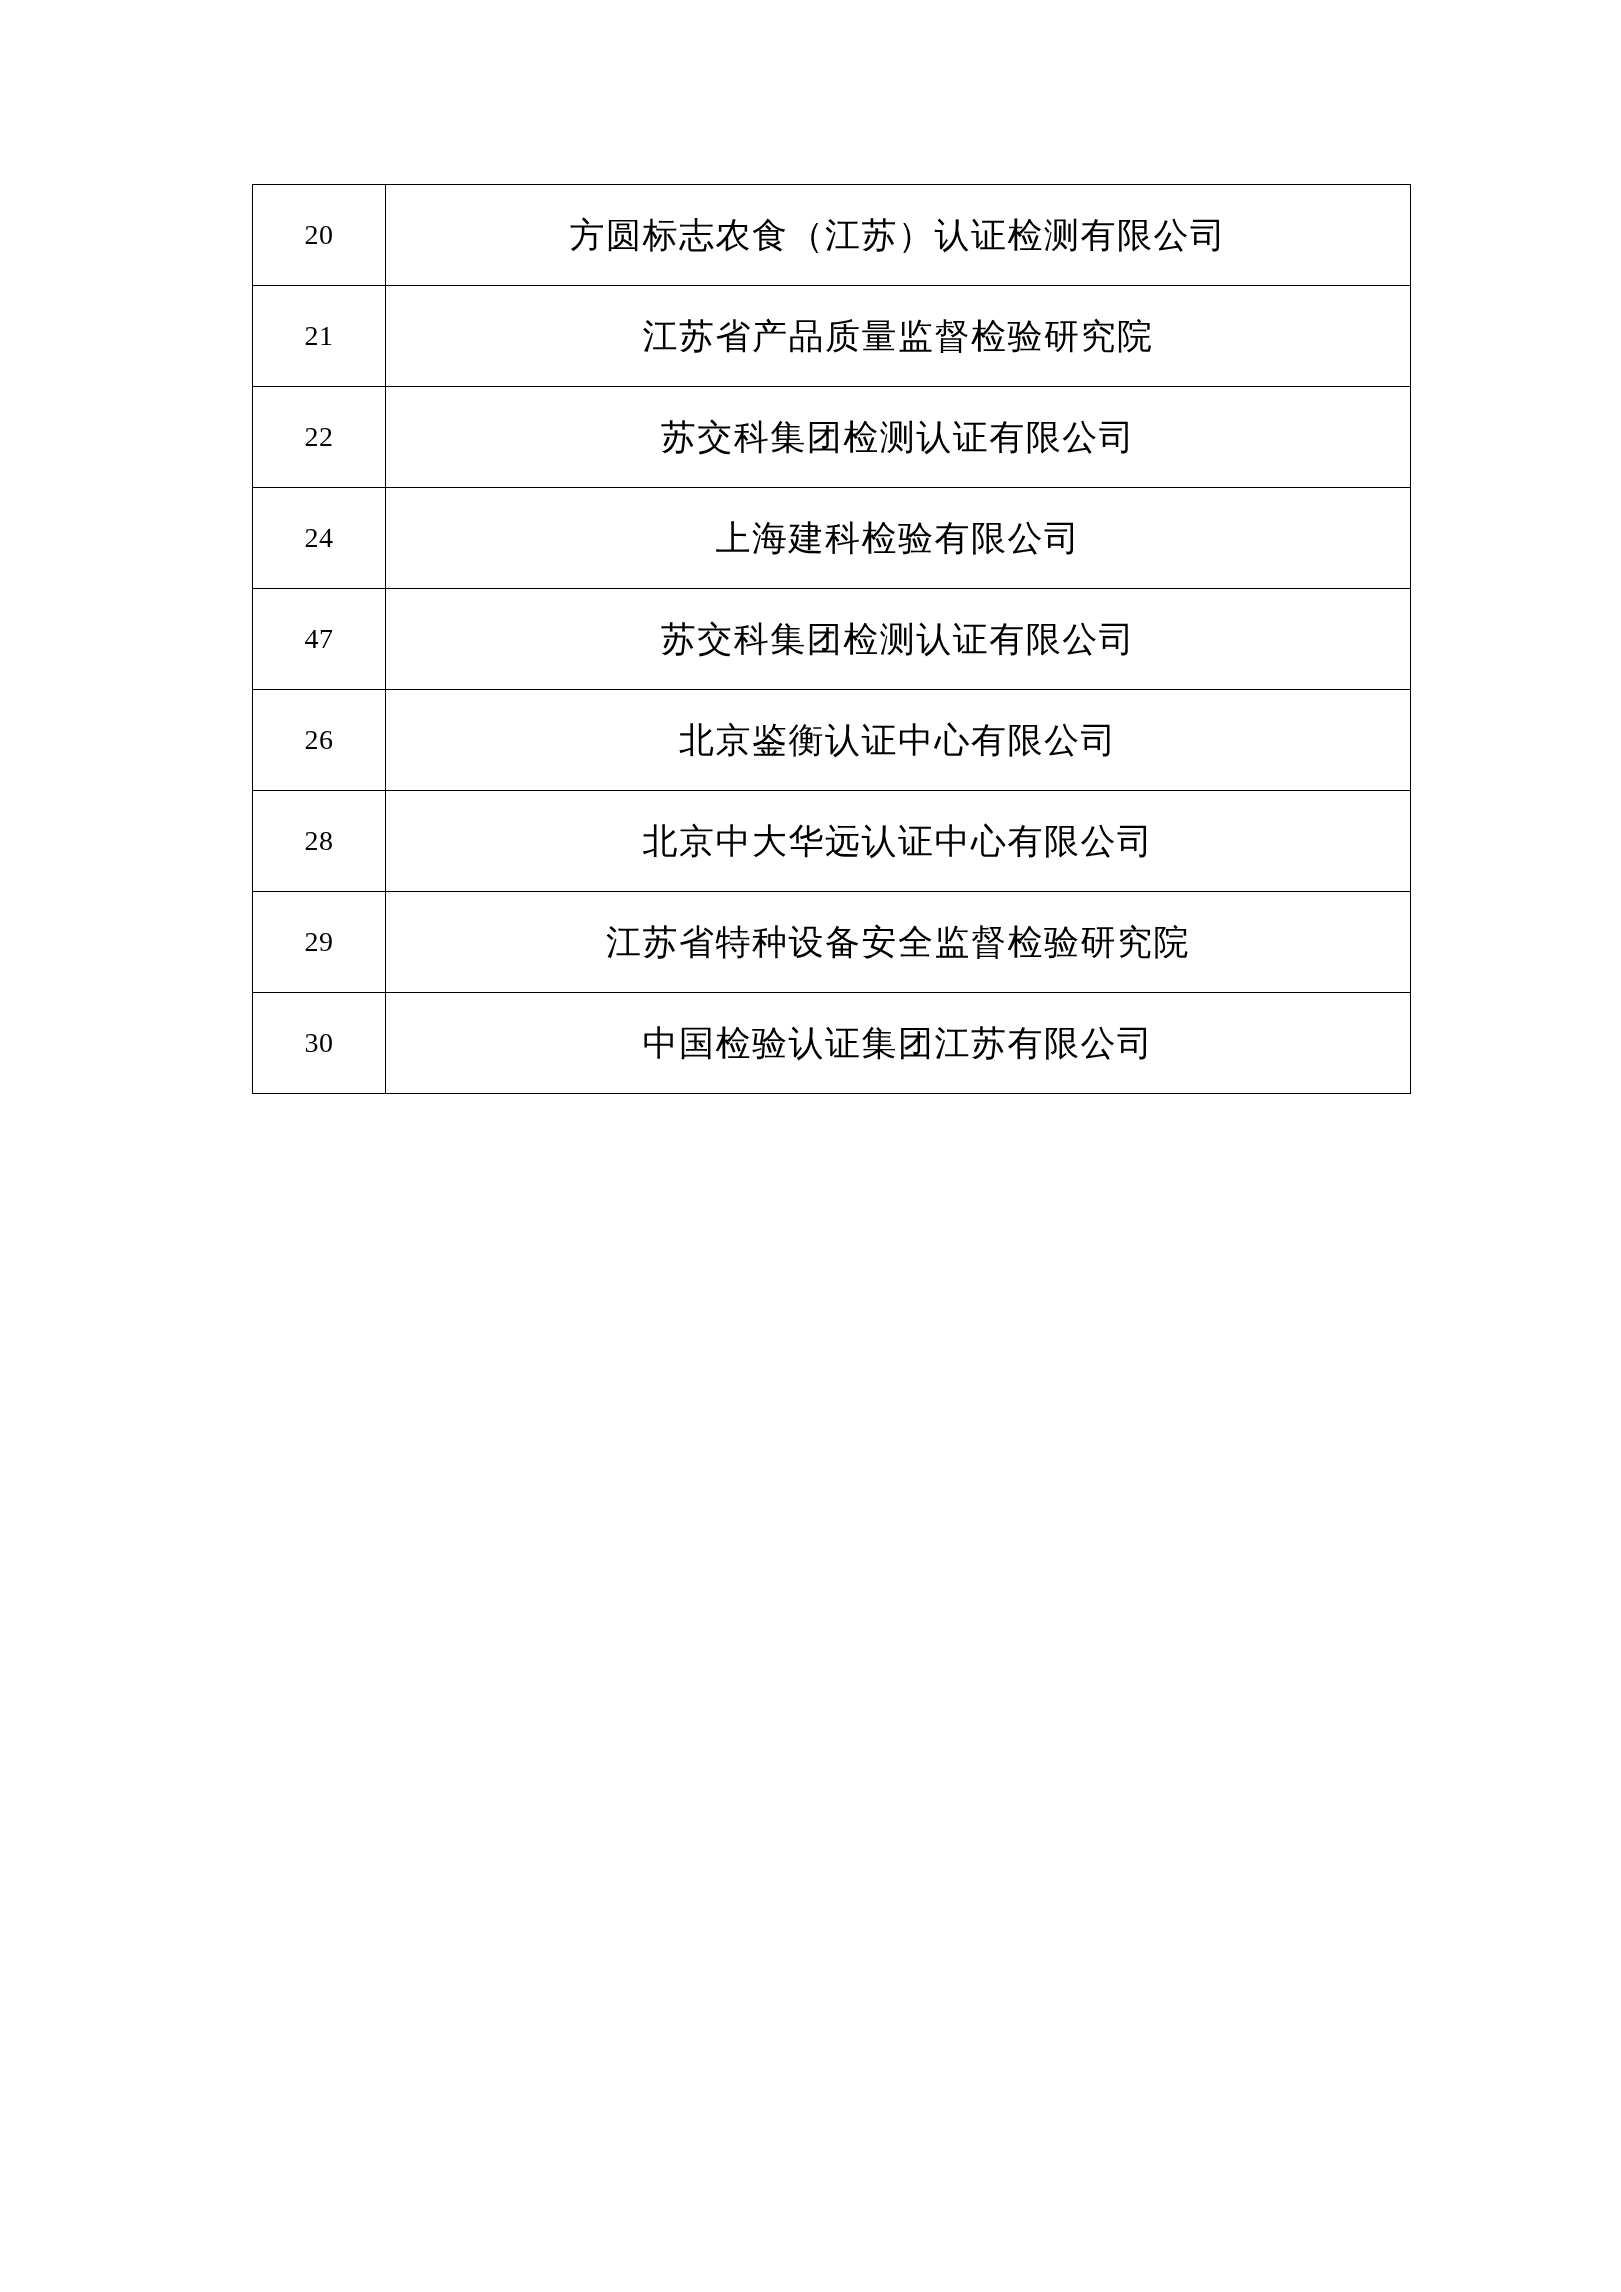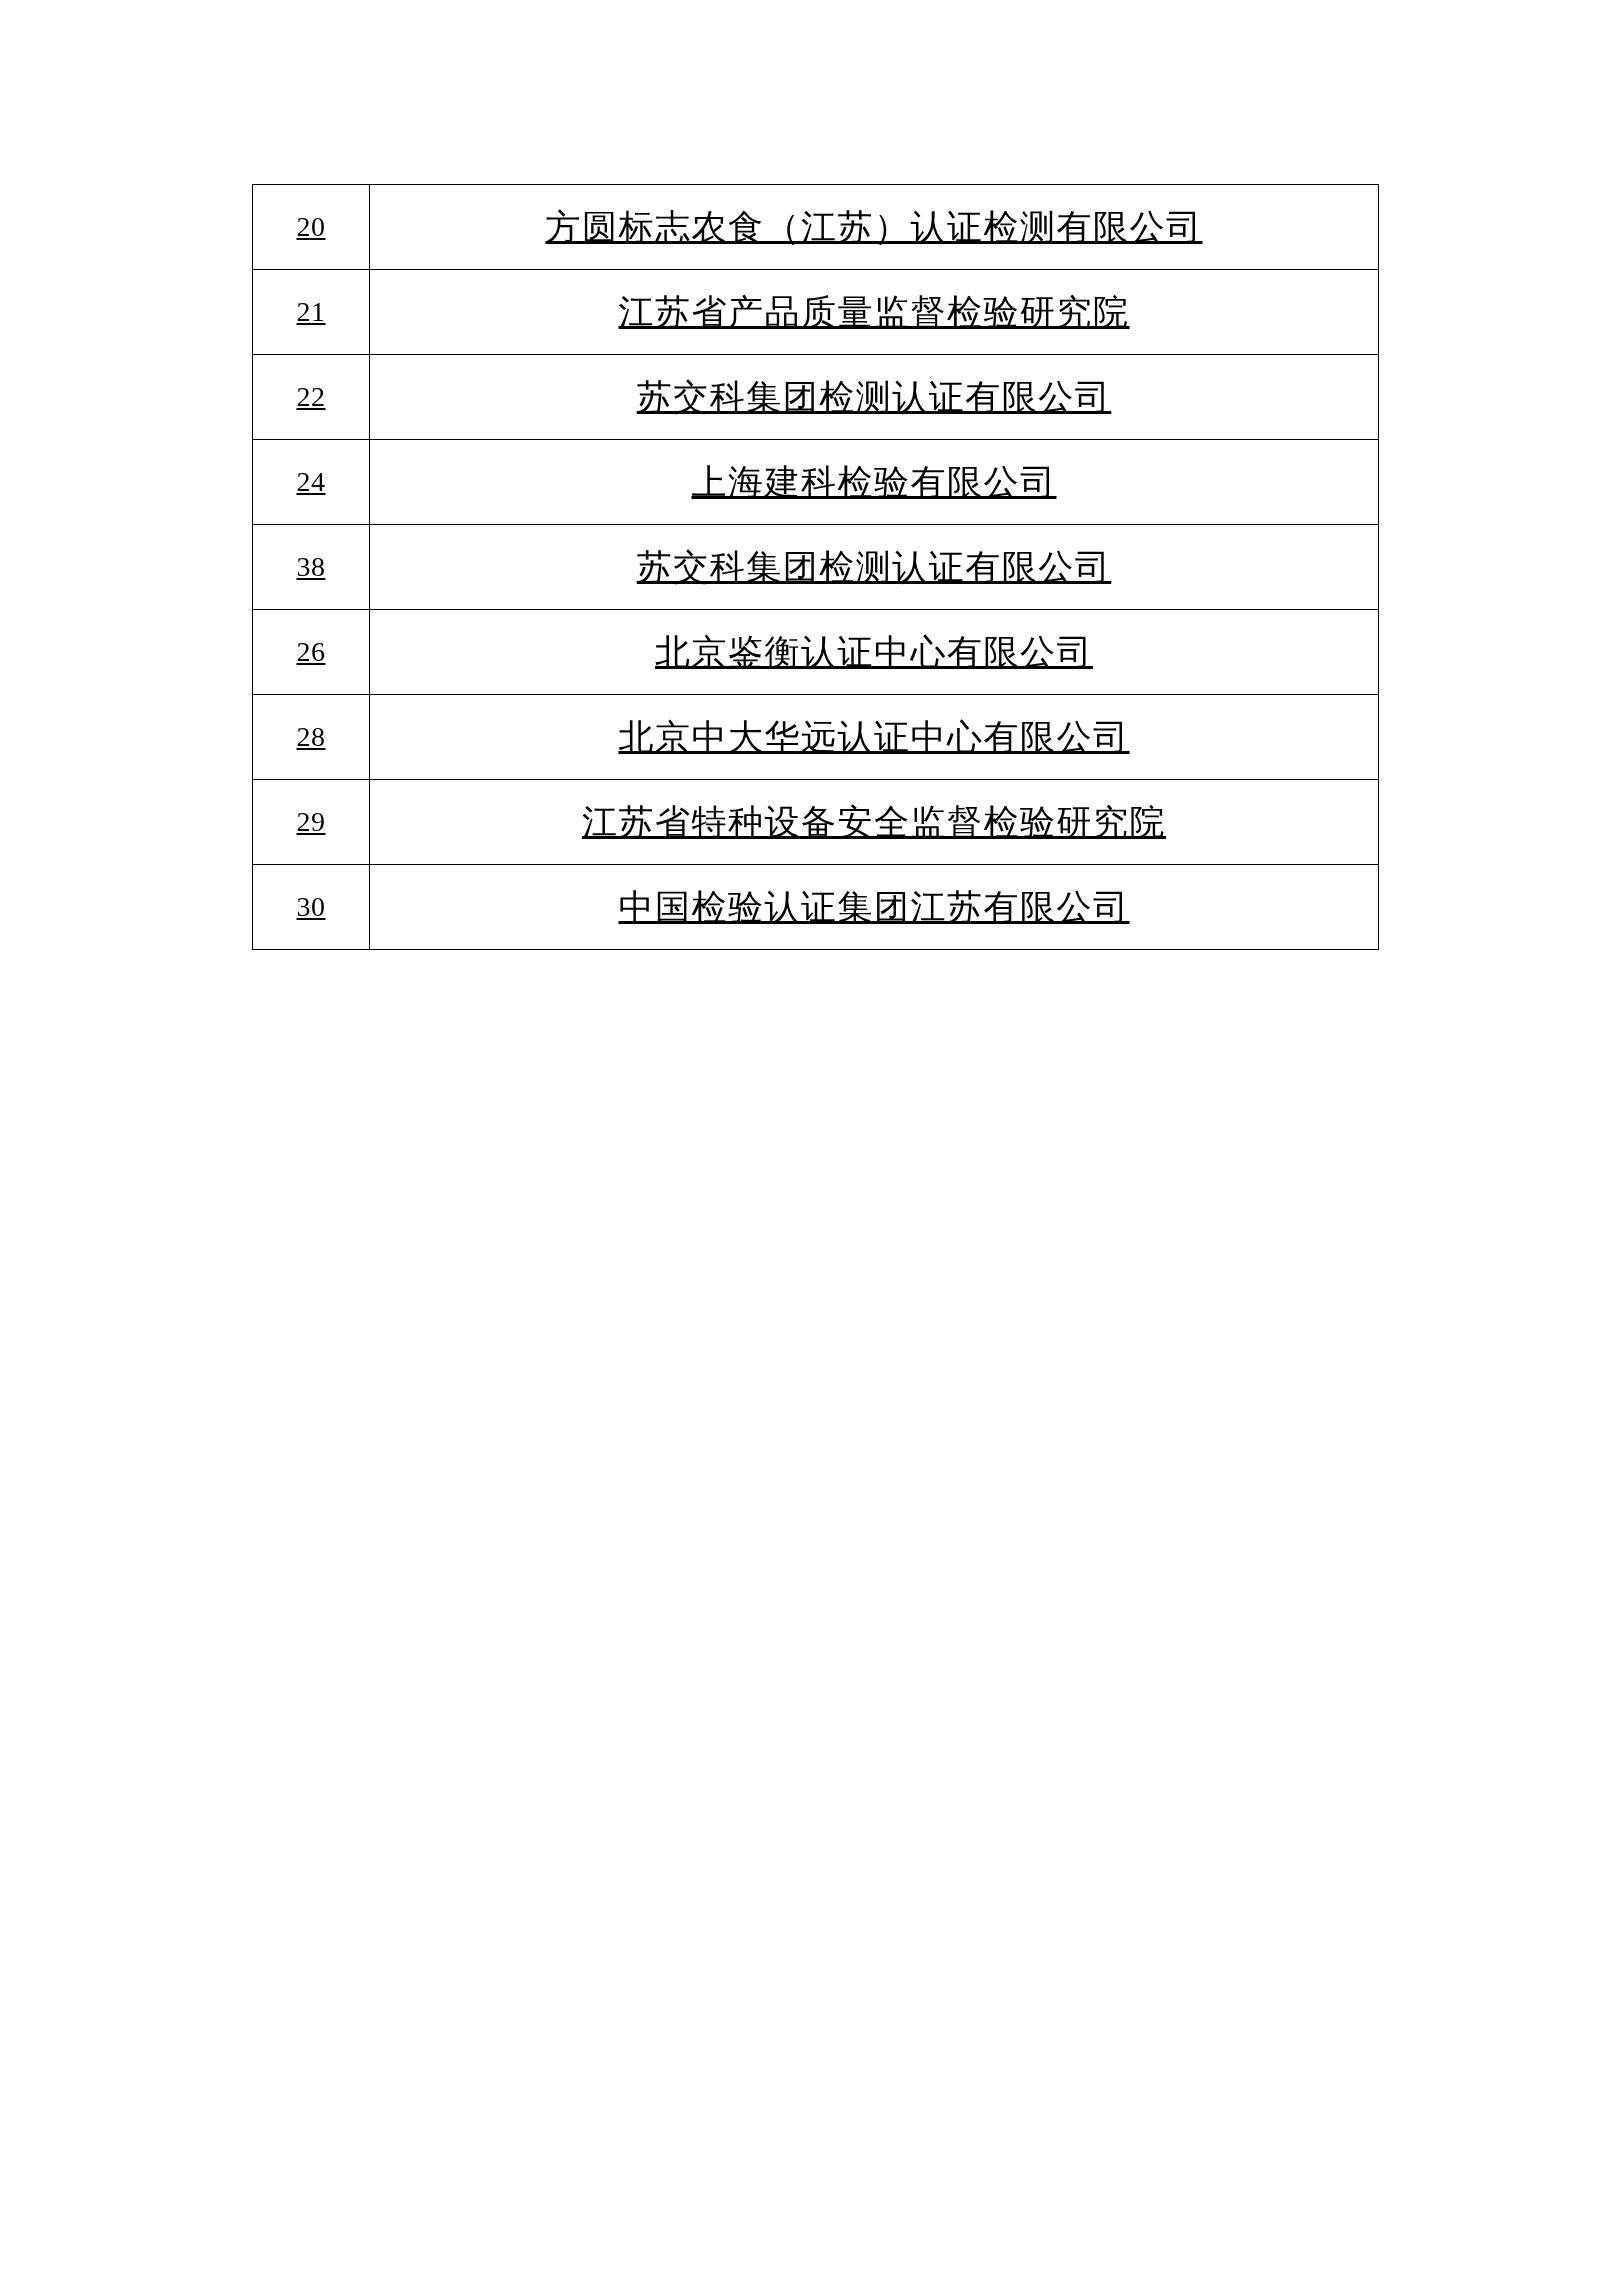--- a/index.html
+++ b/index.html
@@ -29,22 +29,21 @@
   table.doc-table {
     border-collapse: collapse;
     width: 100%;
     table-layout: fixed;
   }
   table.doc-table td {
     border: 1.5px solid #000000;
     height: 84px;
     vertical-align: middle;
     text-align: center;
-    padding: 0;
-    text-decoration: underline;
+    padding: 8px;
   }
   td.col-index {
     width: 116px;
     font-size: 28px;
     font-family: "Liberation Serif", "DejaVu Serif", serif;
     letter-spacing: 0.5px;
   }
   td.col-name {
     width: 1008px;
     font-size: 35px;
@@ -91,21 +90,21 @@
         <tr>
           <td class="col-index">
               <span class="cell-text">24</span>
             </td>
           <td class="col-name">
               <span class="cell-text">上海建科检验有限公司</span>
             </td>
         </tr>
         <tr>
           <td class="col-index">
-              <span class="cell-text">38</span>
+              <span class="cell-text">47</span>
             </td>
           <td class="col-name">
               <span class="cell-text">苏交科集团检测认证有限公司</span>
             </td>
         </tr>
         <tr>
           <td class="col-index">
               <span class="cell-text">26</span>
             </td>
           <td class="col-name">

